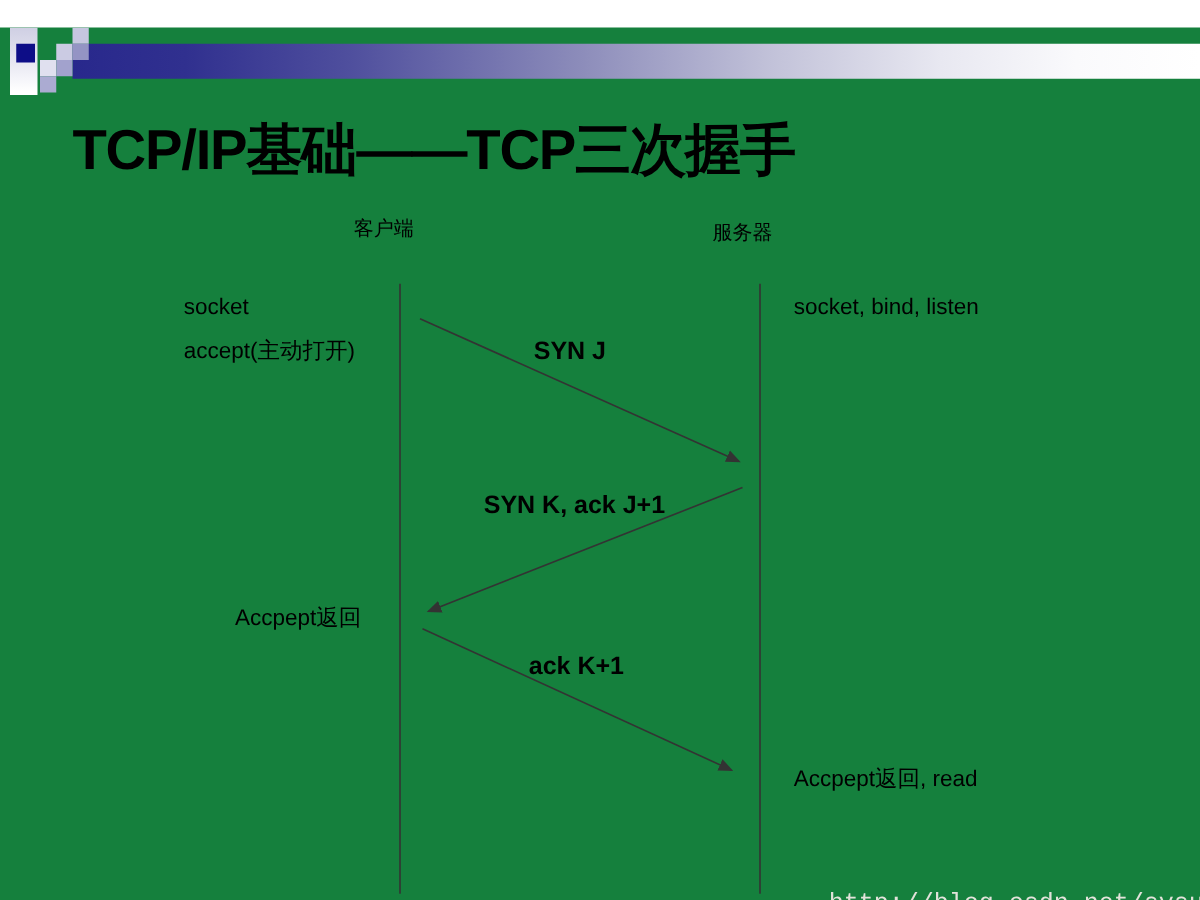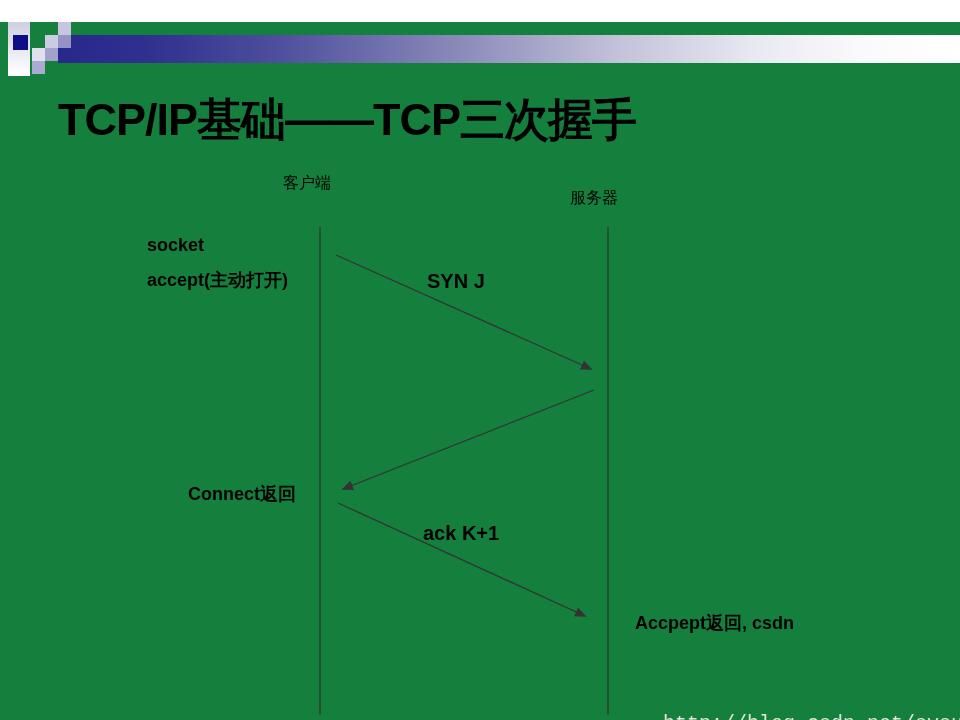--- a/index.html
+++ b/index.html
@@ -49,21 +49,21 @@
   }
 
   
   .col-header {
     font-size: 16px;
     color: #000000;
     white-space: nowrap;
   }
   .side-label {
     font-size: 18px;
-    font-weight: 700;
+    font-weight: 400;
     color: #000000;
     white-space: nowrap;
   }
   .msg-label {
     font-size: 20px;
     font-weight: 700;
     color: #000000;
     white-space: nowrap;
     text-align: center;
   }
@@ -109,26 +109,28 @@
       </marker>
     </defs>
     <line x1="320" y1="205" x2="320" y2="693"></line>
     <line x1="608" y1="205" x2="608" y2="693"></line>
     <line x1="336" y1="233" x2="591" y2="347" marker-end="url(#arrowhead)"></line>
     <line x1="594" y1="368" x2="343" y2="467" marker-end="url(#arrowhead)"></line>
     <line x1="338" y1="481" x2="585" y2="594" marker-end="url(#arrowhead)"></line>
   </svg>
 
   <div class="abs col-header" style="left:283px; top:151px;">客户端</div>
-  <div class="abs col-header" style="left:570px; top:166px;">服务器</div>
+  <div class="abs col-header" style="left:570px; top:154px;">服务器</div>
 
   <div class="abs side-label" style="left:147px; top:213px;">socket</div>
   <div class="abs side-label" style="left:147px; top:246px;">accept(主动打开)</div>
-  <div class="abs side-label" style="left:188px; top:460px;">Connect返回</div>
+  <div class="abs side-label" style="left:188px; top:460px;">Accpept返回</div>
 
-  <div class="abs side-label" style="left:635px; top:589px;">Accpept返回, csdn</div>
+  <div class="abs side-label" style="left:635px; top:213px;">socket, bind, listen</div>
+  <div class="abs side-label" style="left:635px; top:589px;">Accpept返回, read</div>
 
   <div class="abs msg-label" style="left:427px; top:248px;">SYN J</div>
+  <div class="abs msg-label" style="left:387px; top:371px;">SYN K, ack J+1</div>
   <div class="abs msg-label" style="left:423px; top:500px;">ack K+1</div>
 
   <div class="abs watermark">http://blog.csdn.net/sysuzjz</div>
 
 </div>
 
 </body></html>

